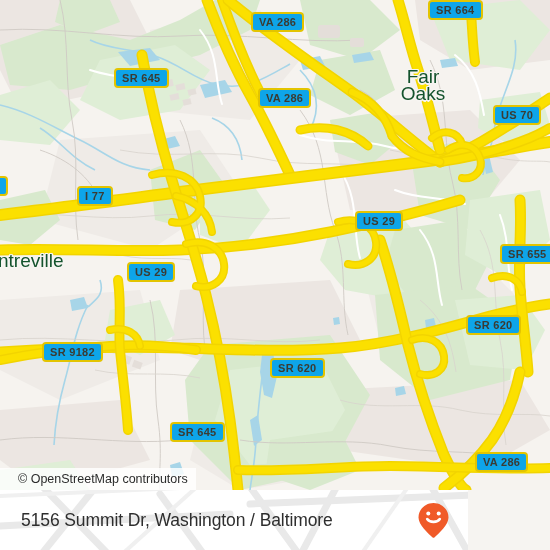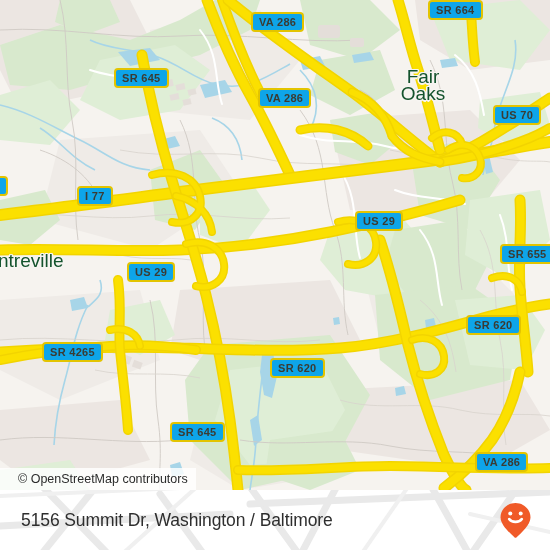--- a/index.html
+++ b/index.html
@@ -126,21 +126,21 @@
     border-left: 12px solid transparent;
     border-right: 12px solid transparent;
     border-top: 11px solid #ffffff;
   }
 
   
   #footer {
     position: absolute;
     left: 0;
     top: 490px;
-    width: 550px;
+    width: 468px;
     height: 60px;
     background: #ffffff;
     overflow: hidden;
   }
   #footer svg.watermark {
     position: absolute;
     left: 0; top: -6px;
     width: 550px;
     height: 72px;
     display: block;
@@ -393,21 +393,21 @@
     <div class="shield" style="left:251px; top:12px;">VA 286</div>
     <div class="shield" style="left:114px; top:68px;">SR 645</div>
     <div class="shield" style="left:258px; top:88px;">VA 286</div>
     <div class="shield" style="left:493px; top:105px;">US 70</div>
     <div class="shield" style="left:-12px; top:176px; width:20px;"></div>
     <div class="shield" style="left:77px; top:186px;">I 77</div>
     <div class="shield" style="left:355px; top:211px;">US 29</div>
     <div class="shield" style="left:500px; top:244px;">SR 655</div>
     <div class="shield" style="left:127px; top:262px;">US 29</div>
     <div class="shield" style="left:466px; top:315px;">SR 620</div>
-    <div class="shield" style="left:42px; top:342px;">SR 4265</div>
+    <div class="shield" style="left:42px; top:342px;">SR 9182</div>
     <div class="shield" style="left:270px; top:358px;">SR 620</div>
     <div class="shield" style="left:170px; top:422px;">SR 645</div>
     <div class="shield" style="left:475px; top:452px;">VA 286</div>
 
     <div class="place" style="left:395px; top:68px; width:56px;">Fair
 Oaks</div>
     <div class="place" style="left:-2px; top:252px; width:76px; text-align:left;">ntreville</div>
 
     <div id="attribution">© OpenStreetMap contributors</div>
 

